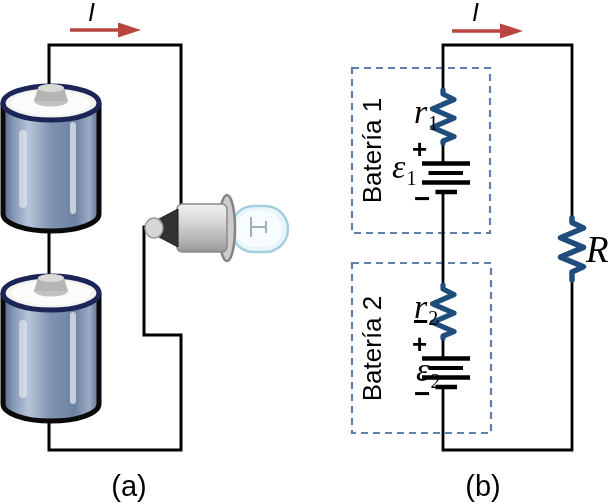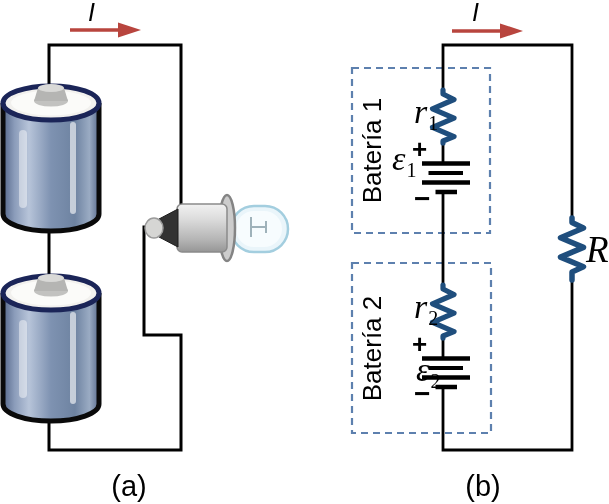--- a/index.html
+++ b/index.html
@@ -148,27 +148,27 @@
   <div class="boxlbl-wrap" style="left:354px; top:263px; height:170px;">
     <span class="boxlbl">Batería 2</span>
   </div>
 
   <div class="lbl sym" style="left:414px; top:93px;">
     <span>r</span><sub>1</sub>
   </div>
 
   <div class="lbl sign plus" style="left:412px; top:135px;">+</div>
 
-  <div class="lbl sym" style="left:392px; top:140px;">
+  <div class="lbl sym" style="left:392px; top:148px;">
     <span>ε</span><sub>1</sub>
   </div>
 
   <div class="lbl sign minus" style="left:414px; top:184px;">−</div>
 
-  <div class="lbl sym" style="left:414px; top:288px;">
+  <div class="lbl sym" style="left:414px; top:288px;text-decoration:underline;">
     <span>r</span><sub>2</sub>
   </div>
 
   <div class="lbl sign plus" style="left:412px; top:330px;">+</div>
 
   <div class="lbl sym" style="left:416px; top:351px;">
     <span>ε</span><sub>2</sub>
   </div>
 
   <div class="lbl sign minus" style="left:414px; top:379px;">−</div>

